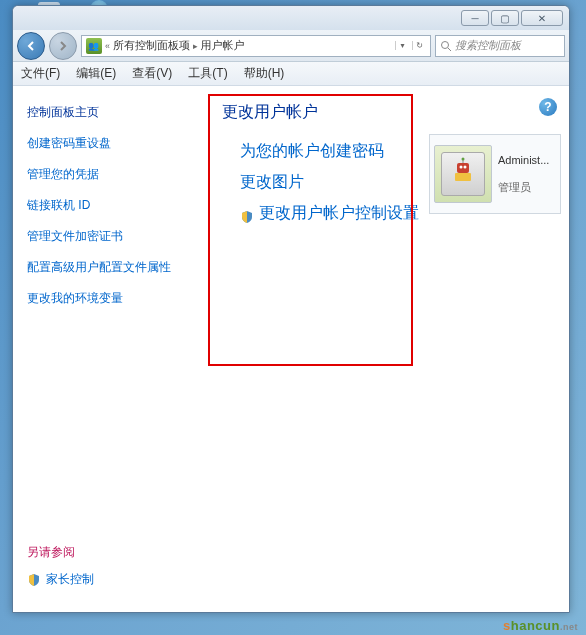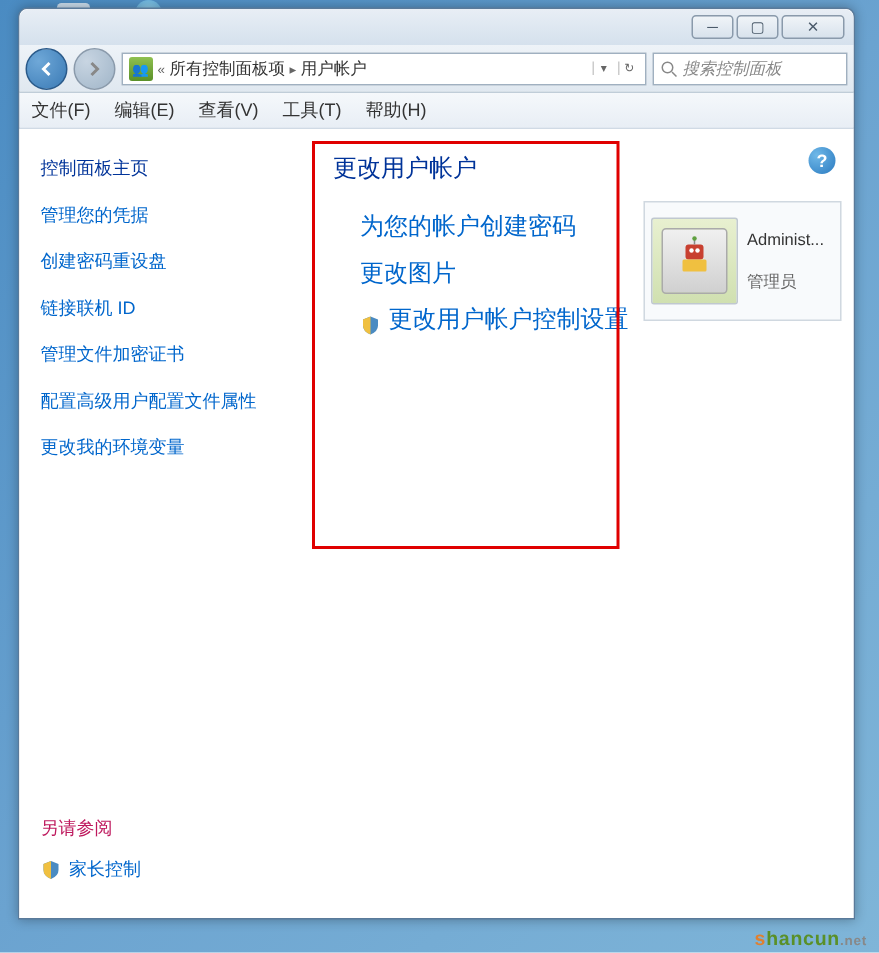--- a/index.html
+++ b/index.html
@@ -94,22 +94,22 @@
     <span class="menu-item">文件(F)</span>
     <span class="menu-item">编辑(E)</span>
     <span class="menu-item">查看(V)</span>
     <span class="menu-item">工具(T)</span>
     <span class="menu-item">帮助(H)</span>
   </div>
 
   <div class="content">
     <div class="sidebar">
       <div class="sidebar-title">控制面板主页</div>
+      <a class="sidebar-link">创建密码重设盘</a>
       <a class="sidebar-link">管理您的凭据</a>
-      <a class="sidebar-link">创建密码重设盘</a>
       <a class="sidebar-link">链接联机 ID</a>
       <a class="sidebar-link">管理文件加密证书</a>
       <a class="sidebar-link">配置高级用户配置文件属性</a>
       <a class="sidebar-link">更改我的环境变量</a>
 
       <div class="see-also">
         <div class="see-also-title">另请参阅</div>
         <div class="see-also-link">
           <svg class="shield" viewBox="0 0 14 14">
               <path d="M7 1 L12 3 L12 7 Q12 11 7 13 Q2 11 2 7 L2 3 Z" fill="#4a8bc2"></path>

